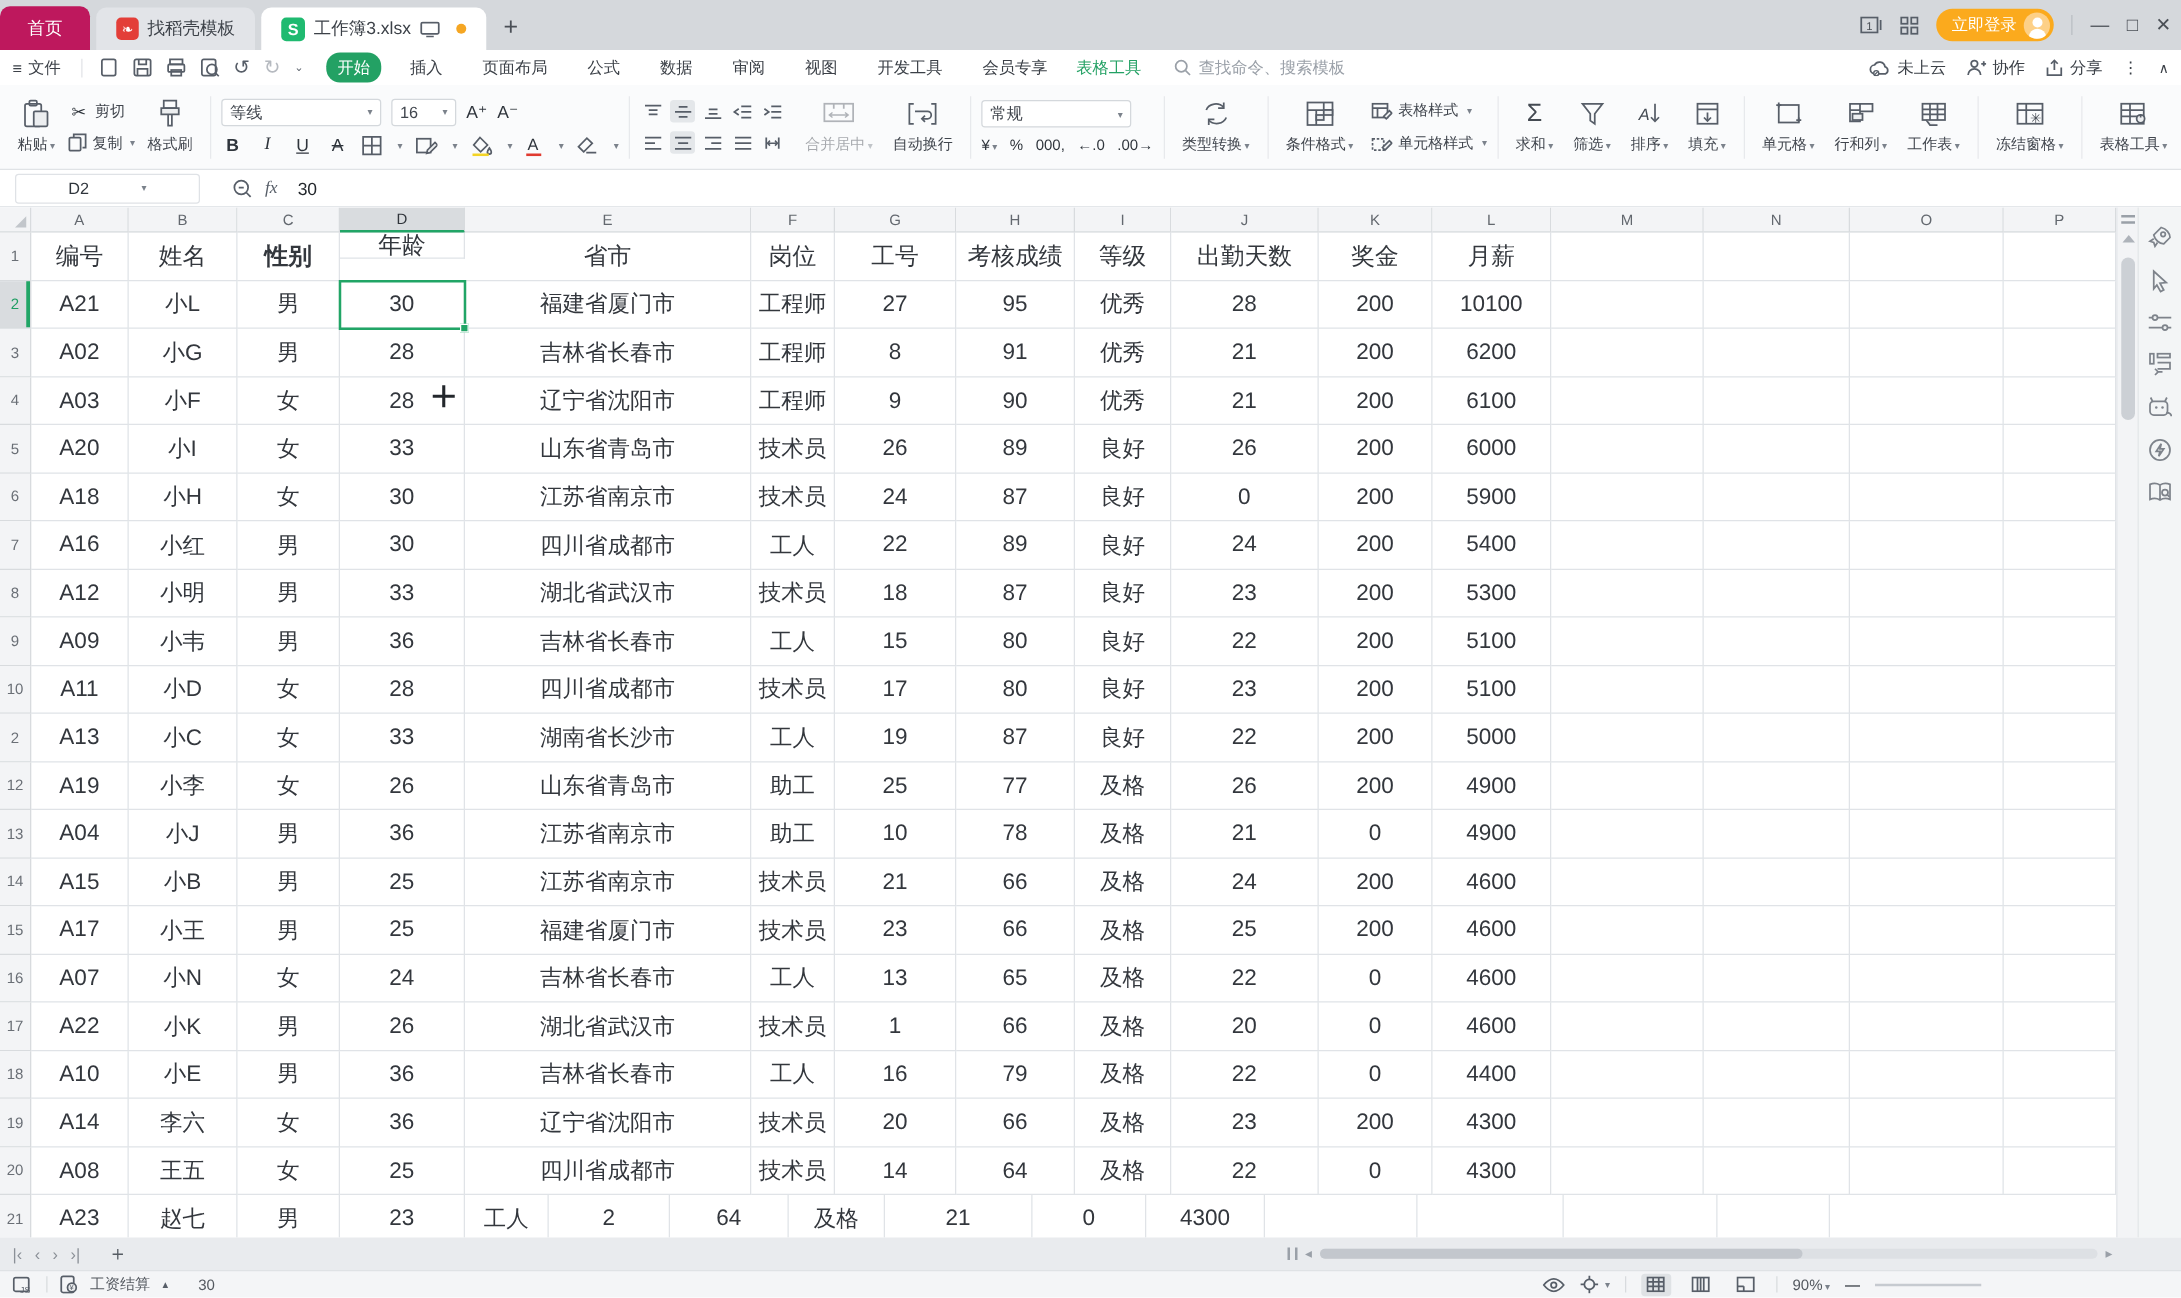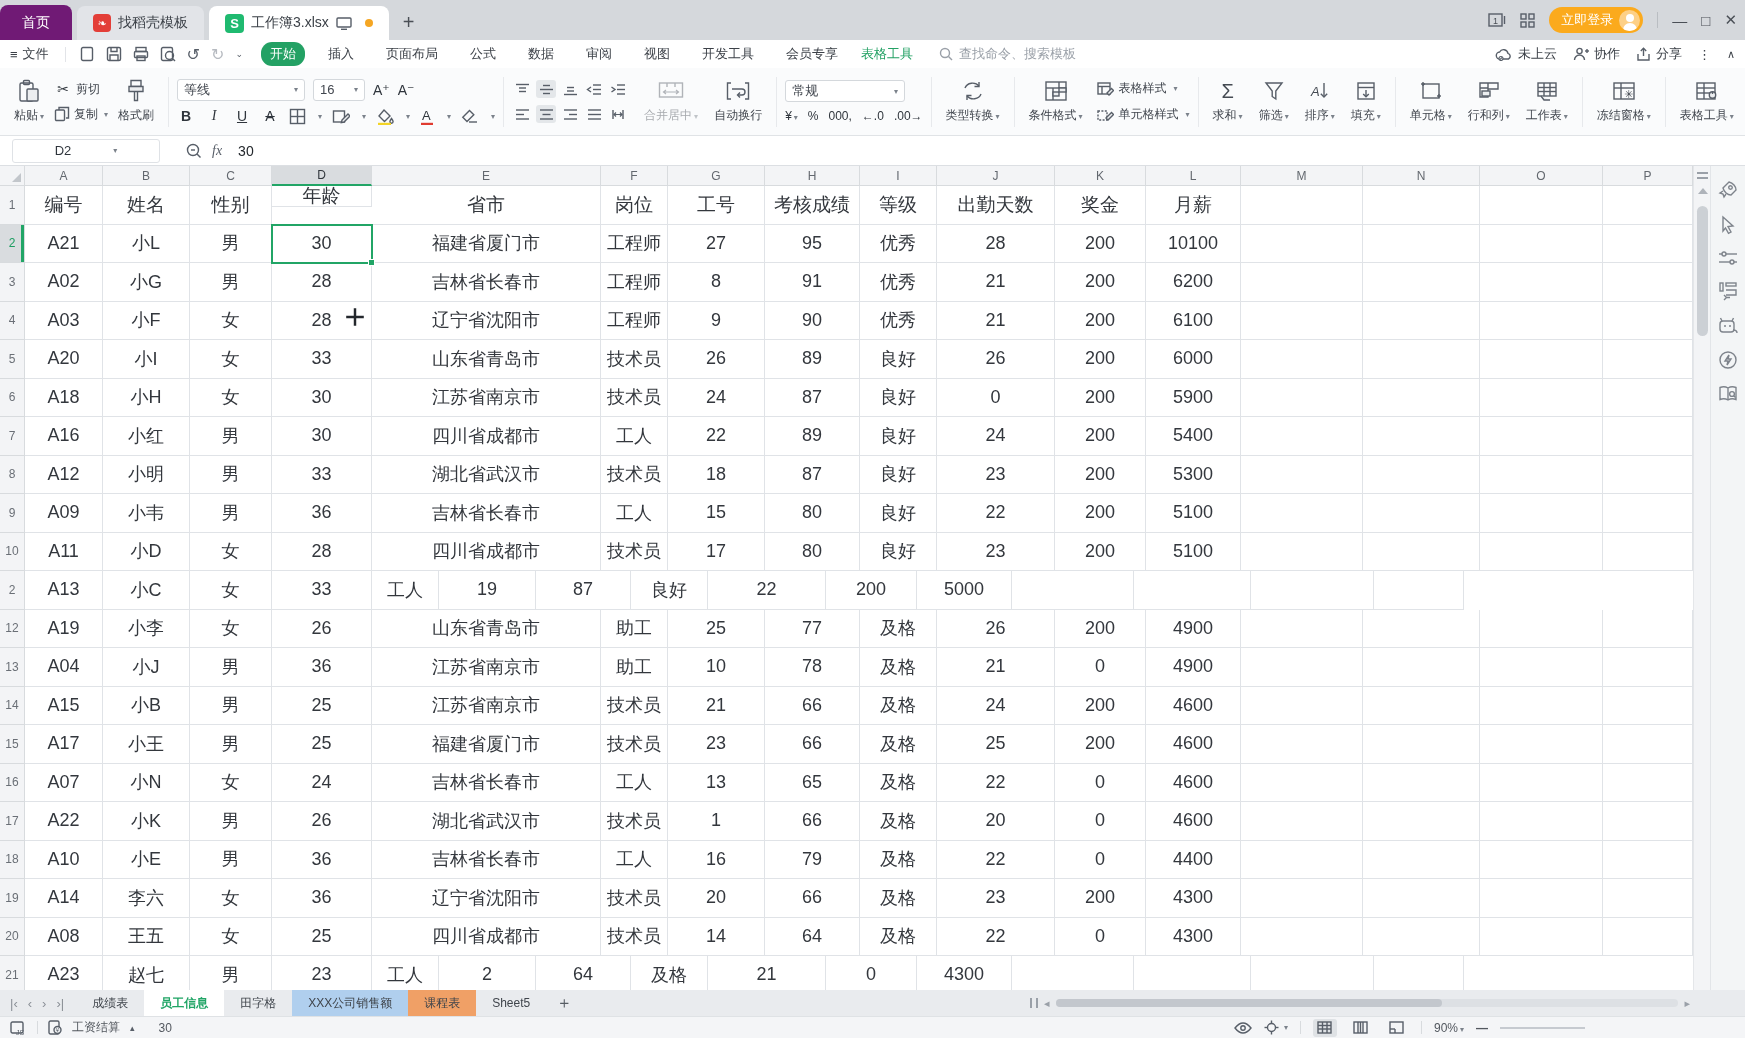--- a/index.html
+++ b/index.html
@@ -5,21 +5,21 @@
   * { margin:0; padding:0; box-sizing:border-box; }
   html,body { width:1745px; height:1038px; overflow:hidden;
     font-family:"Liberation Sans","DejaVu Sans",sans-serif; background:#fff; }
   svg { display:block; }
   .st { fill:none; stroke:#575e68; stroke-width:1.4; }
   .stf { fill:#eceef0; stroke:#575e68; stroke-width:1.4; }
 
   
   .titlebar { position:absolute; left:0; top:0; width:1745px; height:40px;
     background:#d5d8dc; display:flex; align-items:flex-end; }
-  .tt-home { width:72px; height:35px; margin-left:0; background:#701a75; color:#fff;
+  .tt-home { width:72px; height:35px; margin-left:0; background:#be185d; color:#fff;
     border-radius:8px 8px 0 0; display:flex; align-items:center; justify-content:center;
     font-size:14px; }
   .tt-tab { height:34px; background:#e2e4e8; color:#3c4148; border-radius:8px 8px 0 0;
     display:flex; align-items:center; gap:7px; padding:0 16px; font-size:14px; margin-left:5px; }
   .tt-tab.active { background:#fff; }
   .tt-logo-red { width:18px; height:18px; border-radius:4px; background:#e33e38;
     display:flex; align-items:center; justify-content:center; color:#fff; font-size:11px; }
   .tt-logo-s { width:19px; height:19px; border-radius:4px; background:#1fba70;
     display:flex; align-items:center; justify-content:center; color:#fff; font-size:13px; font-weight:bold; }
   .tt-dot { width:8px; height:8px; border-radius:50%; background:#f5a623; margin-left:6px; }
@@ -675,21 +675,21 @@
         <div class="col-h" style="width: 95px;">L</div>
         <div class="col-h" style="width: 122px;">M</div>
         <div class="col-h" style="width: 117px;">N</div>
         <div class="col-h" style="width: 123px;">O</div>
         <div class="col-h" style="width: 90px;">P</div>
       </div>
       <div class="g-row hdr-row">
         <div class="gut" style="width: 25px; height: 38.5px;">1</div>
         <div class="cell" style="width: 78px; height: 38.5px;">编号</div>
         <div class="cell" style="width: 87px; height: 38.5px;">姓名</div>
-        <div class="cell" style="width: 82px; height: 38.5px;">性别</div>
+        <div class="cell" style="width: 82px; height: 38.5px; font-weight: bold;">性别</div>
         <div class="cell" style="width: 100px; height: 21px;">年龄</div>
         <div class="cell" style="width: 229px; height: 38.5px;">省市</div>
         <div class="cell" style="width: 67px; height: 38.5px;">岗位</div>
         <div class="cell" style="width: 97px; height: 38.5px;">工号</div>
         <div class="cell" style="width: 95px; height: 38.5px;">考核成绩</div>
         <div class="cell" style="width: 77px; height: 38.5px;">等级</div>
         <div class="cell" style="width: 118px; height: 38.5px;">出勤天数</div>
         <div class="cell" style="width: 91px; height: 38.5px;">奖金</div>
         <div class="cell" style="width: 95px; height: 38.5px;">月薪</div>
         <div class="cell" style="width: 122px; height: 38.5px;"></div>
@@ -867,20 +867,21 @@
         <div class="cell" style="width: 117px; height: 38.5px;"></div>
         <div class="cell" style="width: 123px; height: 38.5px;"></div>
         <div class="cell" style="width: 90px; height: 38.5px;"></div>
       </div>
       <div class="g-row">
         <div class="gut" style="width: 25px; height: 38.5px;">2</div>
         <div class="cell" style="width: 78px; height: 38.5px;">A13</div>
         <div class="cell" style="width: 87px; height: 38.5px;">小C</div>
         <div class="cell" style="width: 82px; height: 38.5px;">女</div>
         <div class="cell" style="width: 100px; height: 38.5px;">33</div>
+        <div class="cell" style="width: 229px; height: 38.5px;">湖南省长沙市</div>
         <div class="cell" style="width: 67px; height: 38.5px;">工人</div>
         <div class="cell" style="width: 97px; height: 38.5px;">19</div>
         <div class="cell" style="width: 95px; height: 38.5px;">87</div>
         <div class="cell" style="width: 77px; height: 38.5px;">良好</div>
         <div class="cell" style="width: 118px; height: 38.5px;">22</div>
         <div class="cell" style="width: 91px; height: 38.5px;">200</div>
         <div class="cell" style="width: 95px; height: 38.5px;">5000</div>
         <div class="cell" style="width: 122px; height: 38.5px;"></div>
         <div class="cell" style="width: 117px; height: 38.5px;"></div>
         <div class="cell" style="width: 123px; height: 38.5px;"></div>
@@ -1129,28 +1130,20 @@
   </div>
 </div>
 
 <div class="sheetbar">
   <div class="sb-nav">
     <span>|‹</span>
     <span>‹</span>
     <span>›</span>
     <span>›|</span>
   </div>
-  <div id="sheet-tabs" style="display:flex; align-items:center;">
-      <span class="st-tab plain">成绩表</span>
-      <span class="st-tab active">员工信息</span>
-      <span class="st-tab plain">田字格</span>
-      <span class="st-tab blue">XXX公司销售额</span>
-      <span class="st-tab orange">课程表</span>
-      <span class="st-tab plain">Sheet5</span>
-    </div>
   <span class="sb-plus">＋</span>
   <div class="hscroll">
     <span class="h-grip"></span>
     <span class="h-arrow">◂</span>
     <span class="h-track">
         <span class="h-thumb"></span>
       </span>
     <span class="h-arrow">▸</span>
   </div>
 </div>

